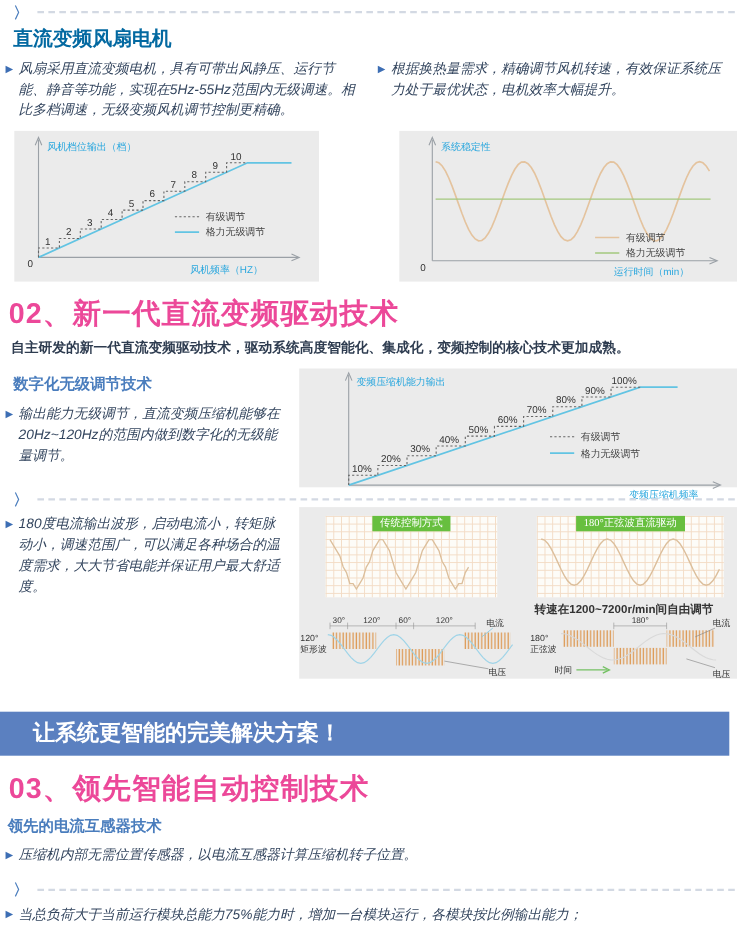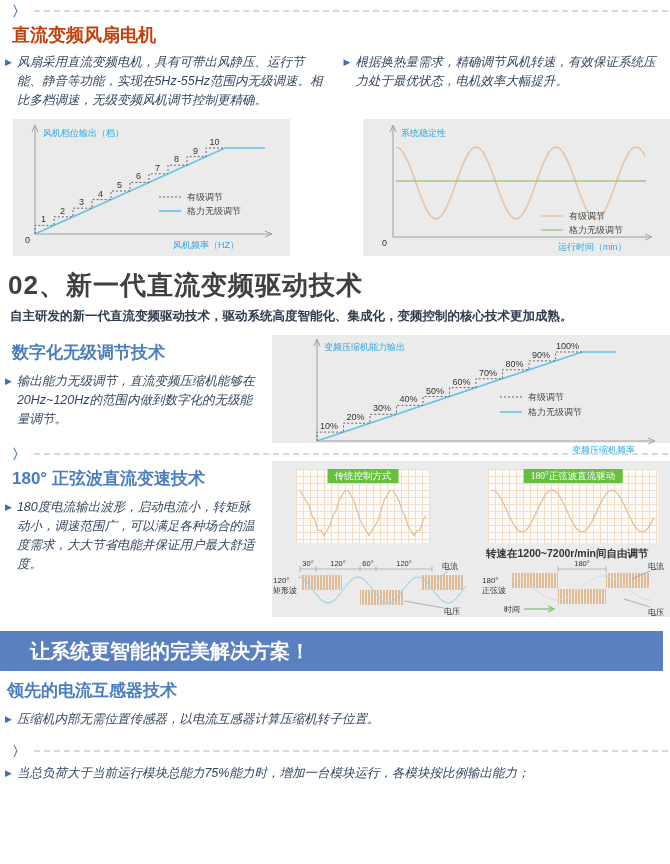--- a/index.html
+++ b/index.html
@@ -2,24 +2,24 @@
 <html><head>
 <meta charset="utf-8">
 <style>
   html,body{margin:0;padding:0;background:#fff;}
   .page{width:670px;font-family:"Liberation Sans","DejaVu Sans",sans-serif;color:#33455e;overflow:hidden;}
   
   .sep{display:flex;align-items:center;height:15px;padding-left:12px;margin-top:3px;}
   .chev{color:#4a7dbd;font-size:14px;font-weight:bold;line-height:1;}
   .dash{flex:1;border-top:2px dashed #d3d9e3;margin-left:8px;margin-right:2px;}
   
-  .h2blue{color:#c2410c;font-size:18px;font-weight:600;margin:5px 0 6px 12px;}
-  .h1num{font-size:26px;color:#404040;font-weight:bold;margin:12px 0 0 8px;letter-spacing:1px;}
+  .h2blue{color:#0369a1;font-size:18px;font-weight:600;margin:5px 0 6px 12px;}
+  .h1num{font-size:26px;color:#ec4899;font-weight:bold;margin:12px 0 0 8px;letter-spacing:1px;}
   .intro{font-size:12.5px;font-weight:bold;color:#2e3c50;margin:5px 0 10px 10px;}
-  .h3blue{color:#4a7dbd;font-size:17px;font-weight:600;margin:0 0 8px 7px;}
+  .h3blue{color:#4a7dbd;font-size:14px;font-weight:600;margin:0 0 8px 7px;}
   
   .b-item{display:flex;font-size:12.5px;line-height:1.5;color:#33455e;}
   .b-icon{color:#3d6eb4;font-size:9px;margin:3px 5px 0 0;flex:none;}
   .b-item p{margin:0;font-style:italic;}
   .twocol{display:flex;padding:0 8px 0 5px;gap:20px;}
   .twocol .col{flex:1;}
   
   .panel{background:#ebebeb;}
   .charts-row{display:flex;margin-top:10px;}
   .c1{width:277px;height:137px;margin-left:13px;}
@@ -27,29 +27,29 @@
   .row{display:flex;align-items:flex-start;}
   .leftcol{width:272px;box-sizing:border-box;padding:6px 12px 0 5px;flex:none;}
   .c3{width:398px;height:108px;flex:none;}
   .c4{width:398px;height:156px;flex:none;position:relative;}
   svg{display:block;}
   svg text{font-family:"Liberation Sans","DejaVu Sans",sans-serif;}
   
   .paper{position:absolute;background-color:#fdfcf8;
     background-image:linear-gradient(#f3dcc6 1px,transparent 1px),linear-gradient(90deg,#f3dcc6 1px,transparent 1px);
     background-size:7px 7px;}
-  .paper-l{left:24px;top:8px;width:134px;height:74px;}
+  .paper-l{left:24px;top:8px;width:156px;height:74px;}
   .paper-r{left:216px;top:8px;width:170px;height:74px;font-family:Liberation Serif, serif;}
   .tag{position:absolute;top:0;left:50%;transform:translateX(-50%);background:#67bf3f;color:#fff;
     font-size:9.5px;line-height:14px;padding:0 7px;white-space:nowrap;}
   .note{position:absolute;left:214px;top:86px;font-size:10.5px;font-weight:bold;color:#333;}
   .sqsvg{position:absolute;left:0;top:98px;}
   
   .banner{background:#5b80c0;color:#fff;font-size:20px;font-weight:bold;height:40px;line-height:40px;
-    padding-left:30px;margin-top:14px;width:633px;}
+    padding-left:30px;margin-top:30px;width:633px;}
   
   .plines{margin:0 10px 6px 5px;}
 </style>
 </head>
 <body>
 
 <div class="page">
 
   <div class="sep">
     <span class="chev">〉</span>
@@ -160,21 +160,20 @@
     </div>
   </div>
 
   <div class="sep">
     <span class="chev">〉</span>
     <span class="dash"></span>
   </div>
 
   <div class="row">
     <div class="leftcol">
-      <div class="h3blue">180° 正弦波直流变速技术</div>
       <div class="b-item">
         <span class="b-icon">▶</span>
         <p>180度电流输出波形，启动电流小，转矩脉动小，调速范围广，可以满足各种场合的温度需求，大大节省电能并保证用户最大舒适度。</p>
       </div>
     </div>
     <div class="panel c4">
       <div class="paper paper-l">
         <div class="tag">传统控制方式</div>
         <svg id="wave1" viewBox="0 0 134 74" width="134" height="74">
             <path d="M4 21.5 L7 26.5 L10 31.5 L13 36.5 L16 46.5 L19 51.5 L22 61.5 L25 61.5 L28 66.5 L31 61.5 L34 56.5 L37 46.5 L40 41.5 L43 31.5 L46 26.5 L49 21.5 L52 21.5 L55 26.5 L58 31.5 L61 41.5 L64 51.5 L67 56.5 L70 61.5 L73 66.5 L76 61.5 L79 56.5 L82 51.5 L85 41.5 L88 31.5 L91 26.5 L94 21.5 L97 21.5 L100 26.5 L103 31.5 L106 41.5 L109 46.5 L112 56.5 L115 61.5 L118 66.5 L121 61.5 L124 61.5 L127 51.5 L130 46.5" stroke="#dcbf9c" stroke-width="1.2" fill="none"></path>
@@ -235,20 +234,21 @@
         <line x1="378" y1="12" x2="360" y2="20" stroke="#888" stroke-width="0.6"></line>
         <text x="376" y="10" font-size="8" fill="#333">电流</text>
         <line x1="378" y1="48" x2="352" y2="40" stroke="#888" stroke-width="0.6"></line>
         <text x="376" y="56" font-size="8" fill="#333">电压</text>
       </svg>
     </div>
   </div>
 
   <div class="banner">让系统更智能的完美解决方案！</div>
 
+  <div class="h1num">03、领先智能自动控制技术</div>
   <div class="h3blue" style="margin-top:8px;">领先的电流互感器技术</div>
   <div class="b-item" style="margin-left:5px;">
     <span class="b-icon">▶</span>
     <p>压缩机内部无需位置传感器，以电流互感器计算压缩机转子位置。</p>
   </div>
 
   <div class="sep" style="margin-top:14px;margin-bottom:6px;">
     <span class="chev">〉</span>
     <span class="dash"></span>
   </div>

